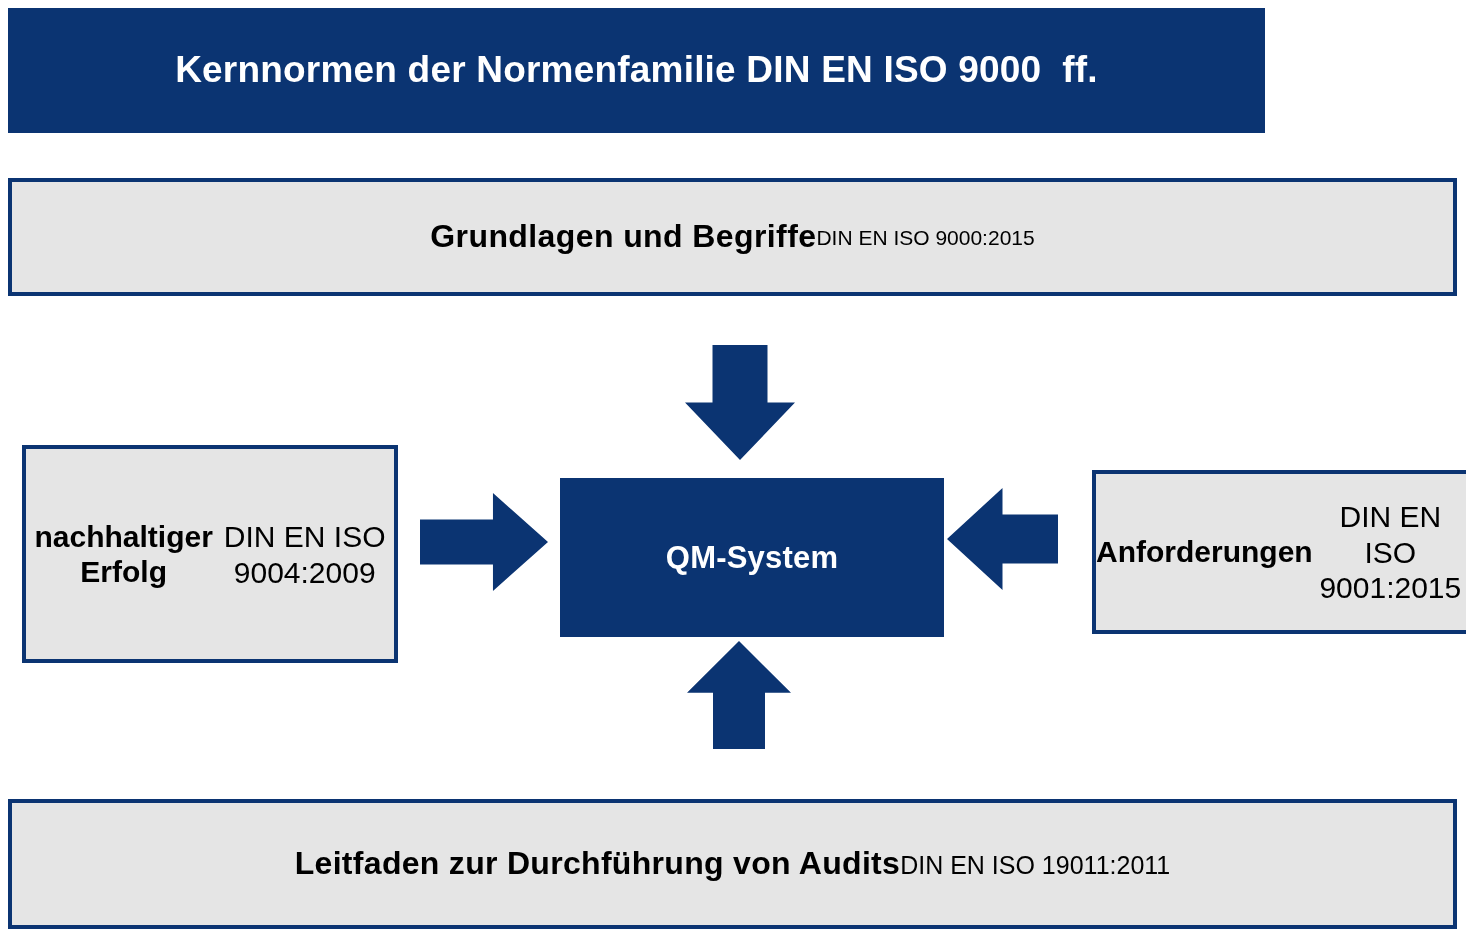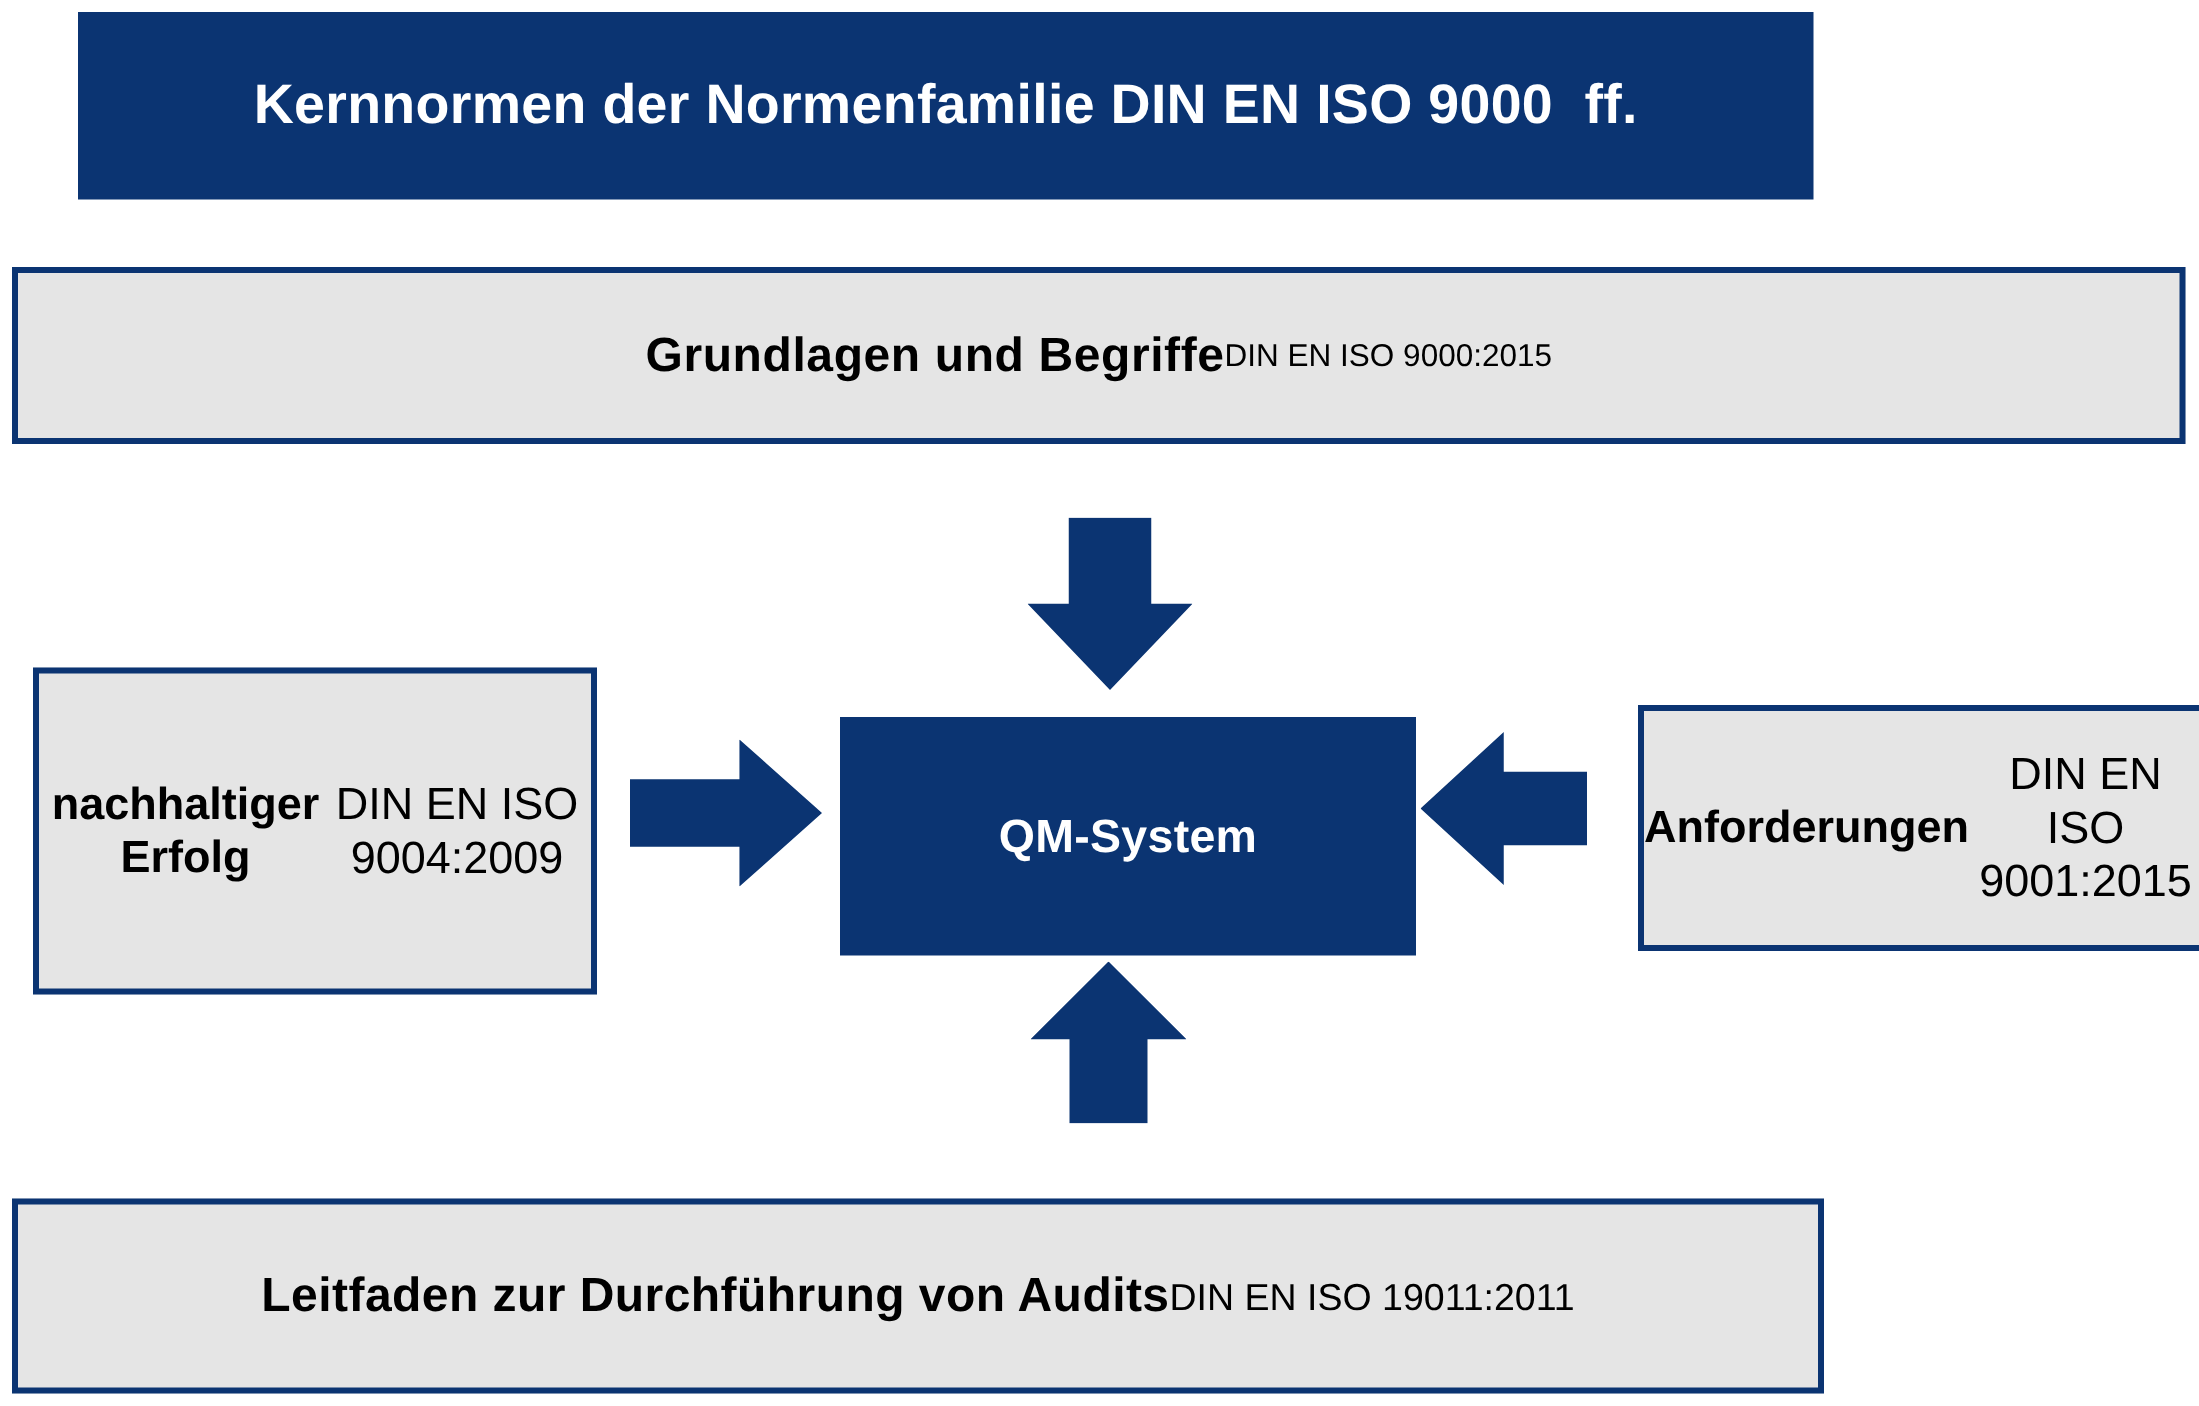--- a/index.html
+++ b/index.html
@@ -19,28 +19,27 @@
     height: 937px;
     background: #ffffff;
     overflow: hidden;
   }
 
   
   .header-bar {
     position: absolute;
     left: 8px;
     top: 8px;
-    width: 1157px;
+    width: 1257px;
     height: 125px;
     background: #0b3472;
     display: flex;
     align-items: center;
     justify-content: center;
     box-sizing: border-box;
-    margin-left: 44px;
   }
   .header-title {
     color: #ffffff;
     font-size: 37px;
     font-weight: bold;
     letter-spacing: 0.2px;
     white-space: pre;
     text-align: center;
     line-height: 1.1;
   }
@@ -76,21 +75,21 @@
     width: 1449px;
     height: 118px;
   }
   #box-top .norm-title { font-size: 32px; letter-spacing: 0.4px; }
   #box-top .norm-code  { font-size: 21px; margin-top: 2px; }
 
   
   #box-bottom {
     left: 8px;
     top: 799px;
-    width: 1208px;
+    width: 1449px;
     height: 130px;
   }
   #box-bottom .norm-title { font-size: 32px; letter-spacing: 0.3px; }
   #box-bottom .norm-code  { font-size: 25px; margin-top: 4px; }
 
   
   #box-left {
     left: 22px;
     top: 445px;
     width: 376px;

